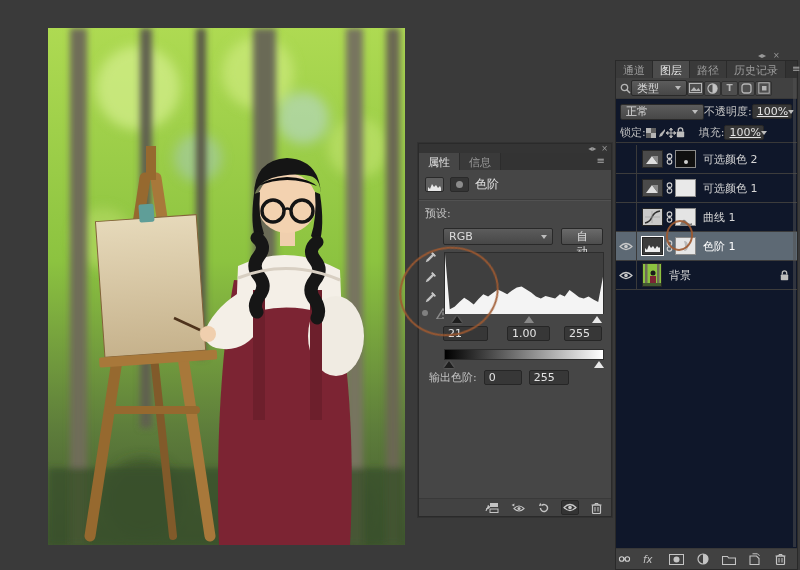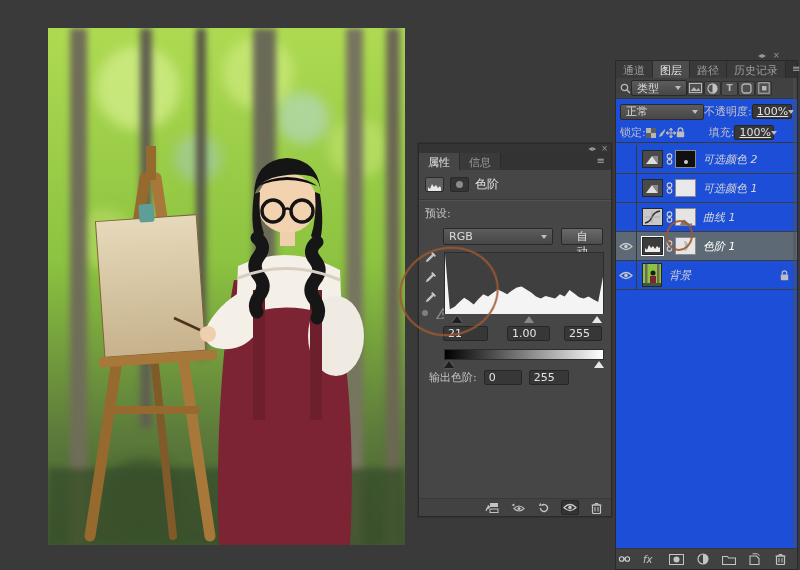--- a/index.html
+++ b/index.html
@@ -50,34 +50,34 @@
   .inputs-row .nbox { position:absolute; }
   #grad { position:absolute; left:25px; top:205px; width:160px; height:11px; background:linear-gradient(to right,#000,#fff); border:1px solid #2d2d2d; }
   .outsl { position:absolute; top:217px; }
   .out-row { position:absolute; left:10px; top:226px; display:flex; align-items:center; gap:7px; }
   #props .footer { position:absolute; left:0; bottom:0; right:0; height:18px; border-top:1px solid #393939; background:#424242; display:flex; align-items:center; justify-content:flex-end; gap:8px; padding-right:6px; }
   .fbtn { display:flex; align-items:center; justify-content:center; width:18px; height:15px;text-decoration:underline; }
   .fbtn.pressed { background:#333; border:1px solid #272727; border-radius:2px; }
 
   
   #dockctl { left:758px; top:51px; display:flex; gap:7px; font-size:8px; color:#9a9a9a; }
-  #layers { left:615px; top:60px; width:183px; height:510px; background:#1d4ed8; border:1px solid #292929; }
+  #layers { left:615px; top:60px; width:183px; height:510px; background:#0f172a; border:1px solid #292929; }
   #layers .tabs { position:absolute; left:0; top:0; right:0; height:17px; background:#323232; display:flex; }
   .ltab { font-size:11px; padding:2px 7px 0; height:17px; color:#9c9c9c; background:#3a3a3a; border-right:1px solid #2b2b2b; white-space:nowrap; }
   .ltab.active { background:#4c4c4c; color:#e8e8e8; }
   .filter-row { position:absolute; left:0; top:17px; right:0; height:21px; background:#414141; border-bottom:1px solid #383838; display:flex; align-items:center; gap:0; padding:0 4px; }
   #type-ddl { width:56px; height:16px; }
   .ficon { width:17px; height:15px; background:#4e4e4e; border:1px solid #303030; border-radius:2px; display:flex; align-items:center; justify-content:center; color:#b5b5b5; font-size:9px; font-weight:bold; }
   .blend-row { position:absolute; left:0; top:40px; right:0; height:21px; display:flex; align-items:center; padding:0 4px; }
   #blend-ddl { width:84px; height:16px; }
   .lock-row { position:absolute; left:0; top:62px; right:0; height:20px; display:flex; align-items:center; gap:0; padding:0 4px; border-bottom:1px solid #383838; }
   .pct { width:40px;text-decoration:underline; }
   .pct .arr { margin-left:auto; }
   
-  #list { position:absolute; left:0; top:84px; right:0;font-style:italic; }
+  #list { position:absolute; left:0; top:84px; right:0; }
   .lrow { height:29px; display:flex; align-items:center; border-bottom:1px solid #3c3c3c; position:relative; }
   .lrow.sel { background:#5d6974; }
   .eyec { width:21px; align-self:stretch; border-right:1px solid #3a3a3a; display:flex; align-items:center; justify-content:center; }
   .thumb { width:21px; height:18px; margin-left:5px; border:1px solid #262626; position:relative; overflow:hidden; }
   .thumb.selbr { outline:1px solid #fff; }
   .chainc { width:12px; display:flex; justify-content:center; }
   .maskth { width:21px; height:18px; border:1px solid #8a8a8a; }
   .lname { font-size:11px; color:#d6d6d6; margin-left:7px; flex:1; white-space:nowrap; overflow:hidden; }
   .lrow.sel .lname { color:#fff; }
   .lockc { margin-right:8px; }
@@ -434,21 +434,21 @@
       </svg>
     <svg class="ic" width="10" height="10">
         <use href="#i-brush"></use>
       </svg>
     <svg class="ic" width="10" height="10">
         <use href="#i-move"></use>
       </svg>
     <svg class="ic" width="9" height="11">
         <use href="#i-lock"></use>
       </svg>
-    <span class="lbl" style="margin-left:24px">填充:</span>
+    <span class="lbl" style="margin-left:14px">填充:</span>
     <div class="nbox pct">
       <span>100%</span>
       <span class="arr"></span>
     </div>
   </div>
 
   <div id="list">
 
     <div class="lrow">
       <div class="eyec"></div>

